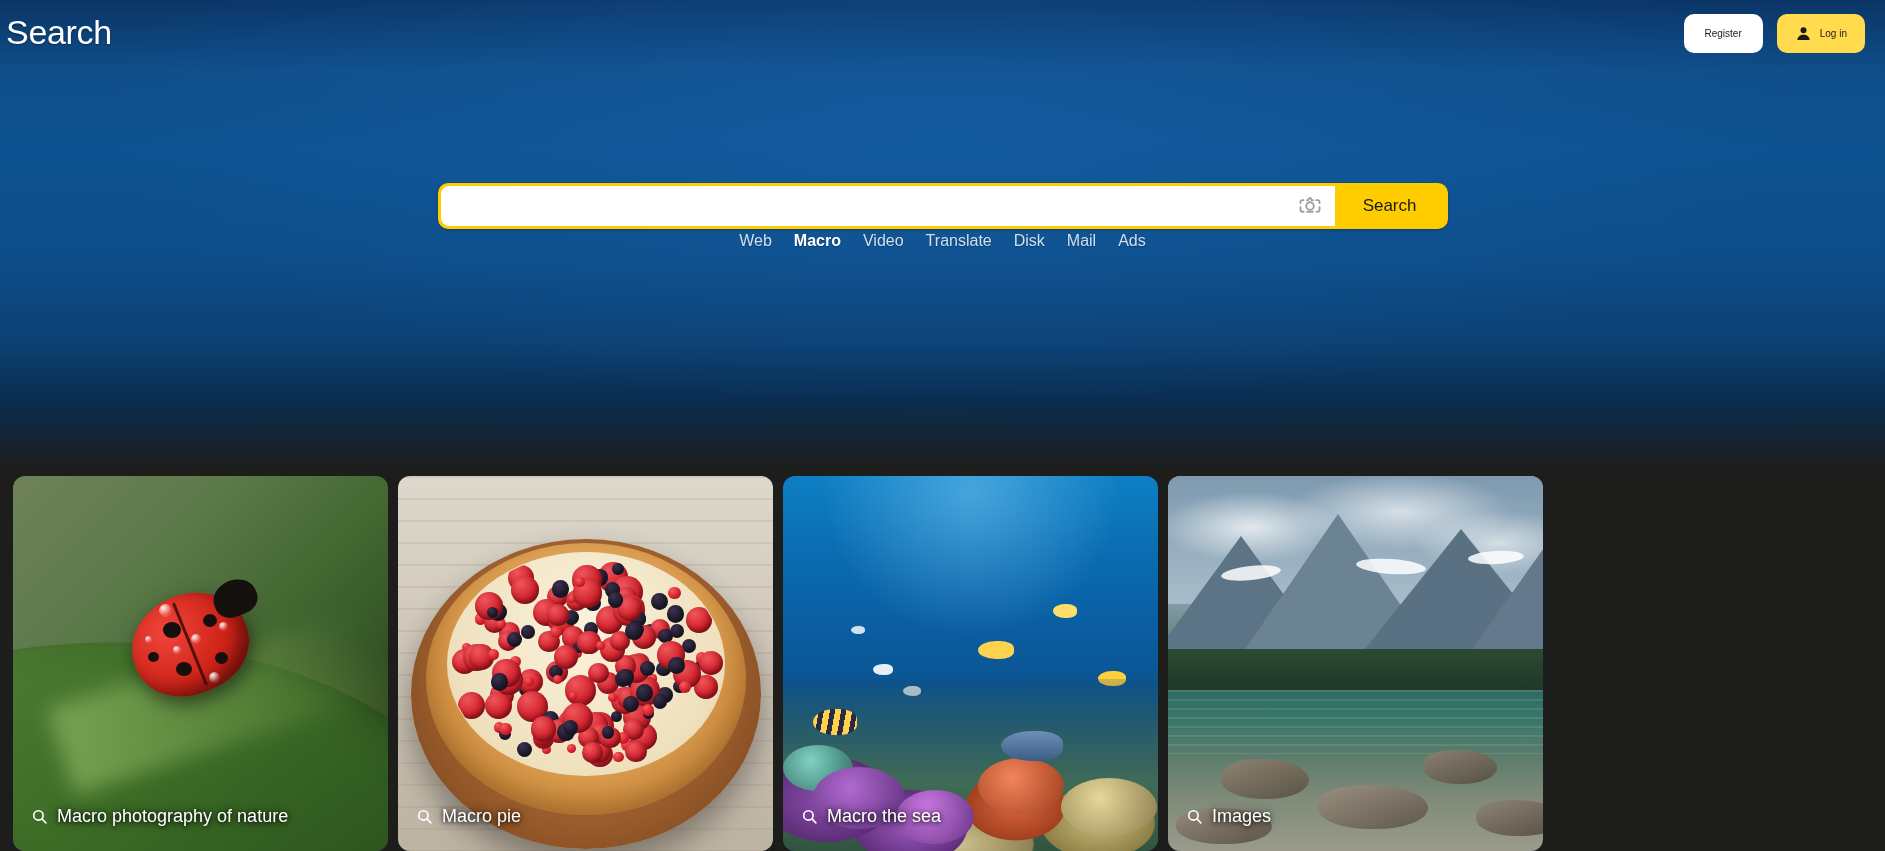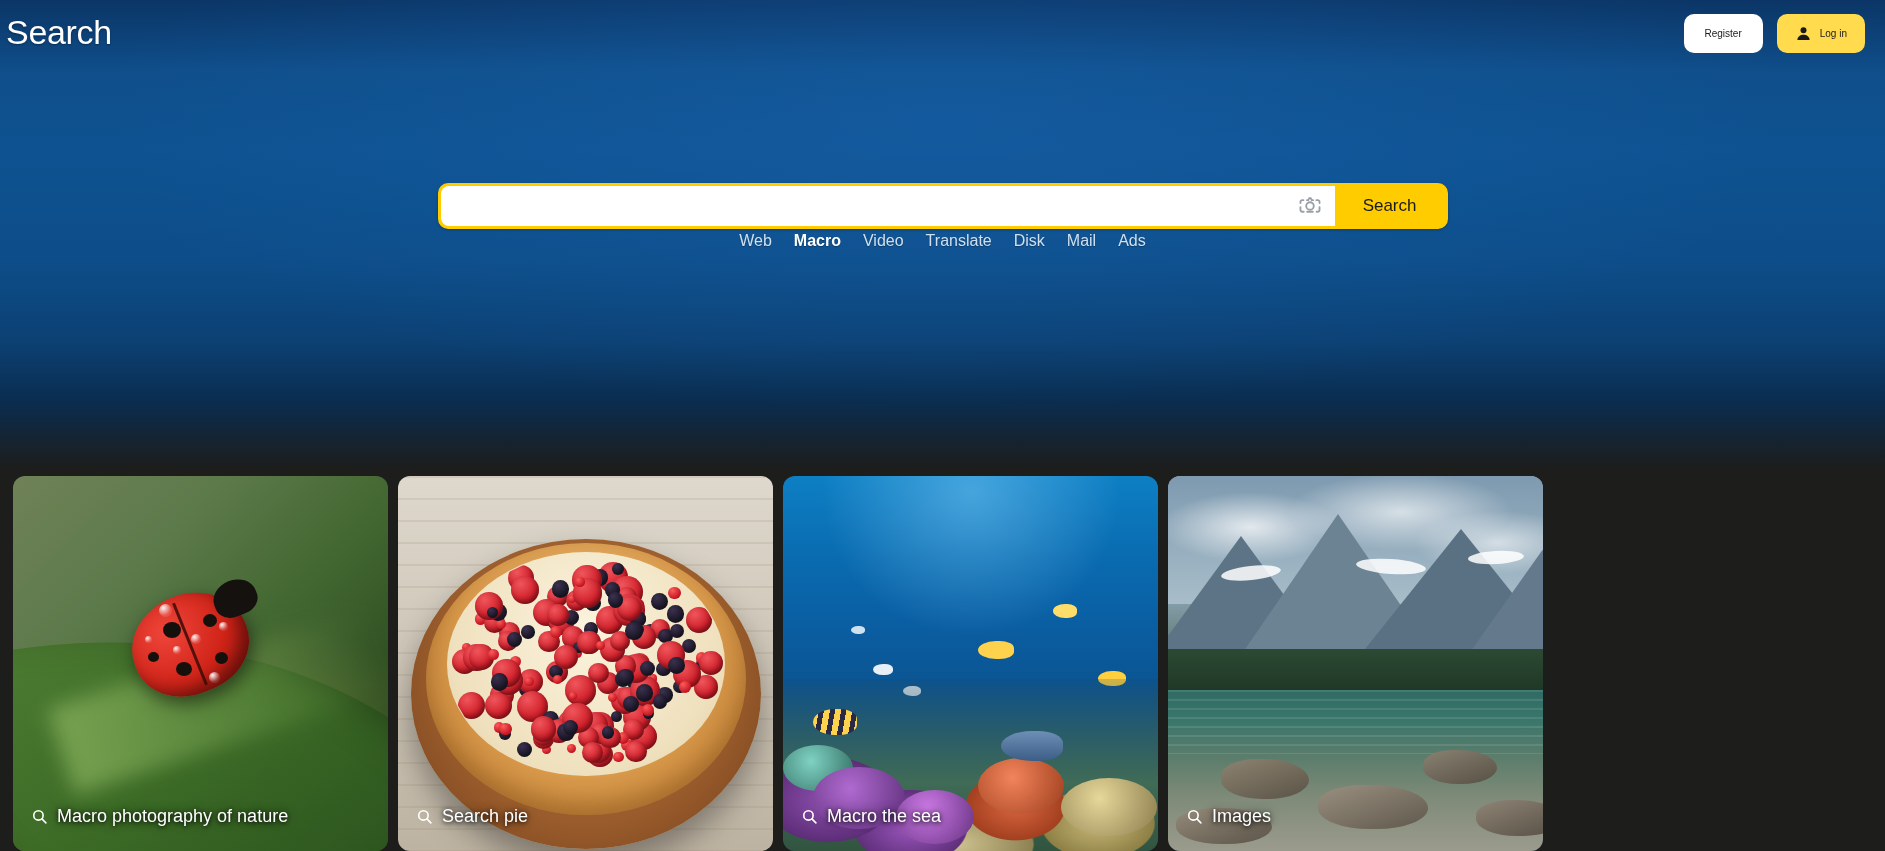--- a/index.html
+++ b/index.html
@@ -536,21 +536,21 @@
             <div class="berry blue" style="left: 71.3263%; top: 63.4228%; width: 17.6295px; height: 17.6295px; margin-left: -8.81475px; margin-top: -8.81475px;"></div>
             <div class="berry rasp" style="left: 52.549%; top: 90.1751%; width: 21.2456px; height: 21.2456px; margin-left: -10.6228px; margin-top: -10.6228px;"></div>
             <div class="berry red" style="left: 21.0217%; top: 79.3774%; width: 12.2108px; height: 12.2108px; margin-left: -6.10538px; margin-top: -6.10538px;"></div>
           </div>
       </div>
       <div class="card-label">
         <svg class="search-sm" viewBox="0 0 24 24" fill="none" stroke="#fff" stroke-width="2.3" stroke-linecap="round">
           <circle cx="10.5" cy="10.5" r="6.6"></circle>
             <path d="M15.4 15.4 21 21"></path>
         </svg>
-        <span>Search pie</span>
+        <span>Macro pie</span>
       </div>
     </div>
 
     <div class="card">
       <div class="card-art art-sea">
         <div class="sea-glow"></div>
         <div class="fish f8"></div>
           <div class="fish f4"></div>
           <div class="fish f3"></div>
         <div class="fish f5"></div>

